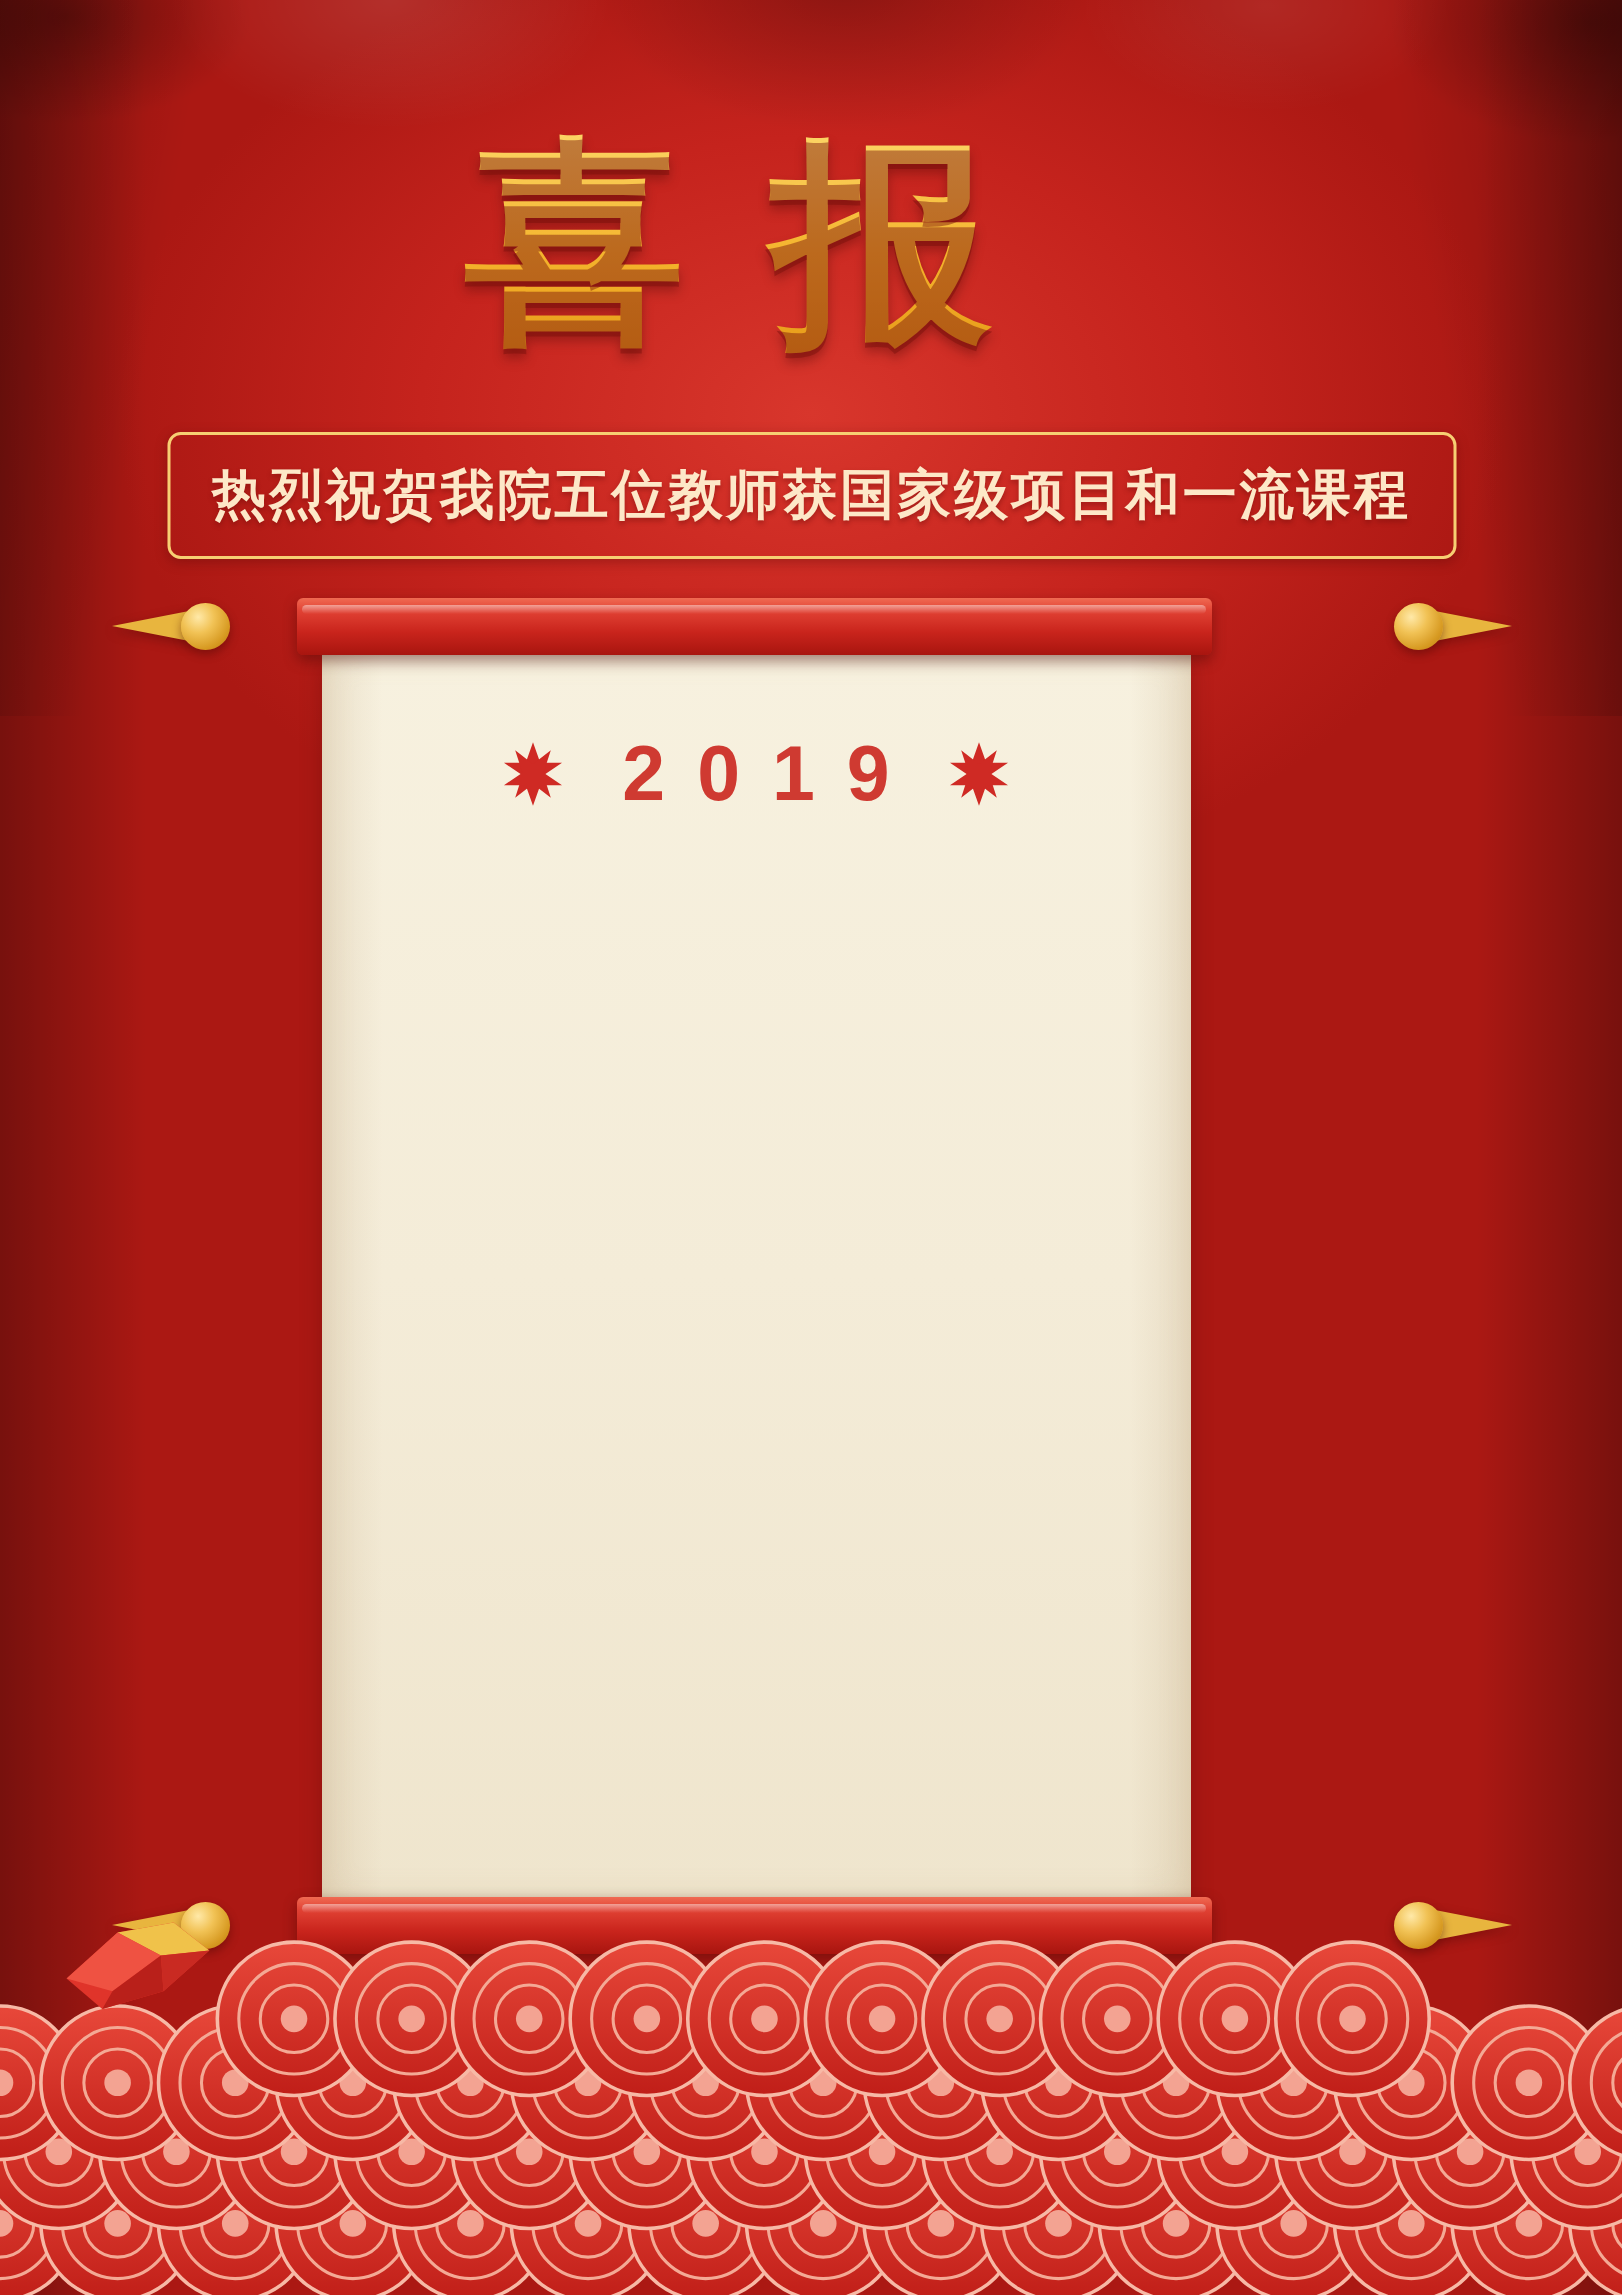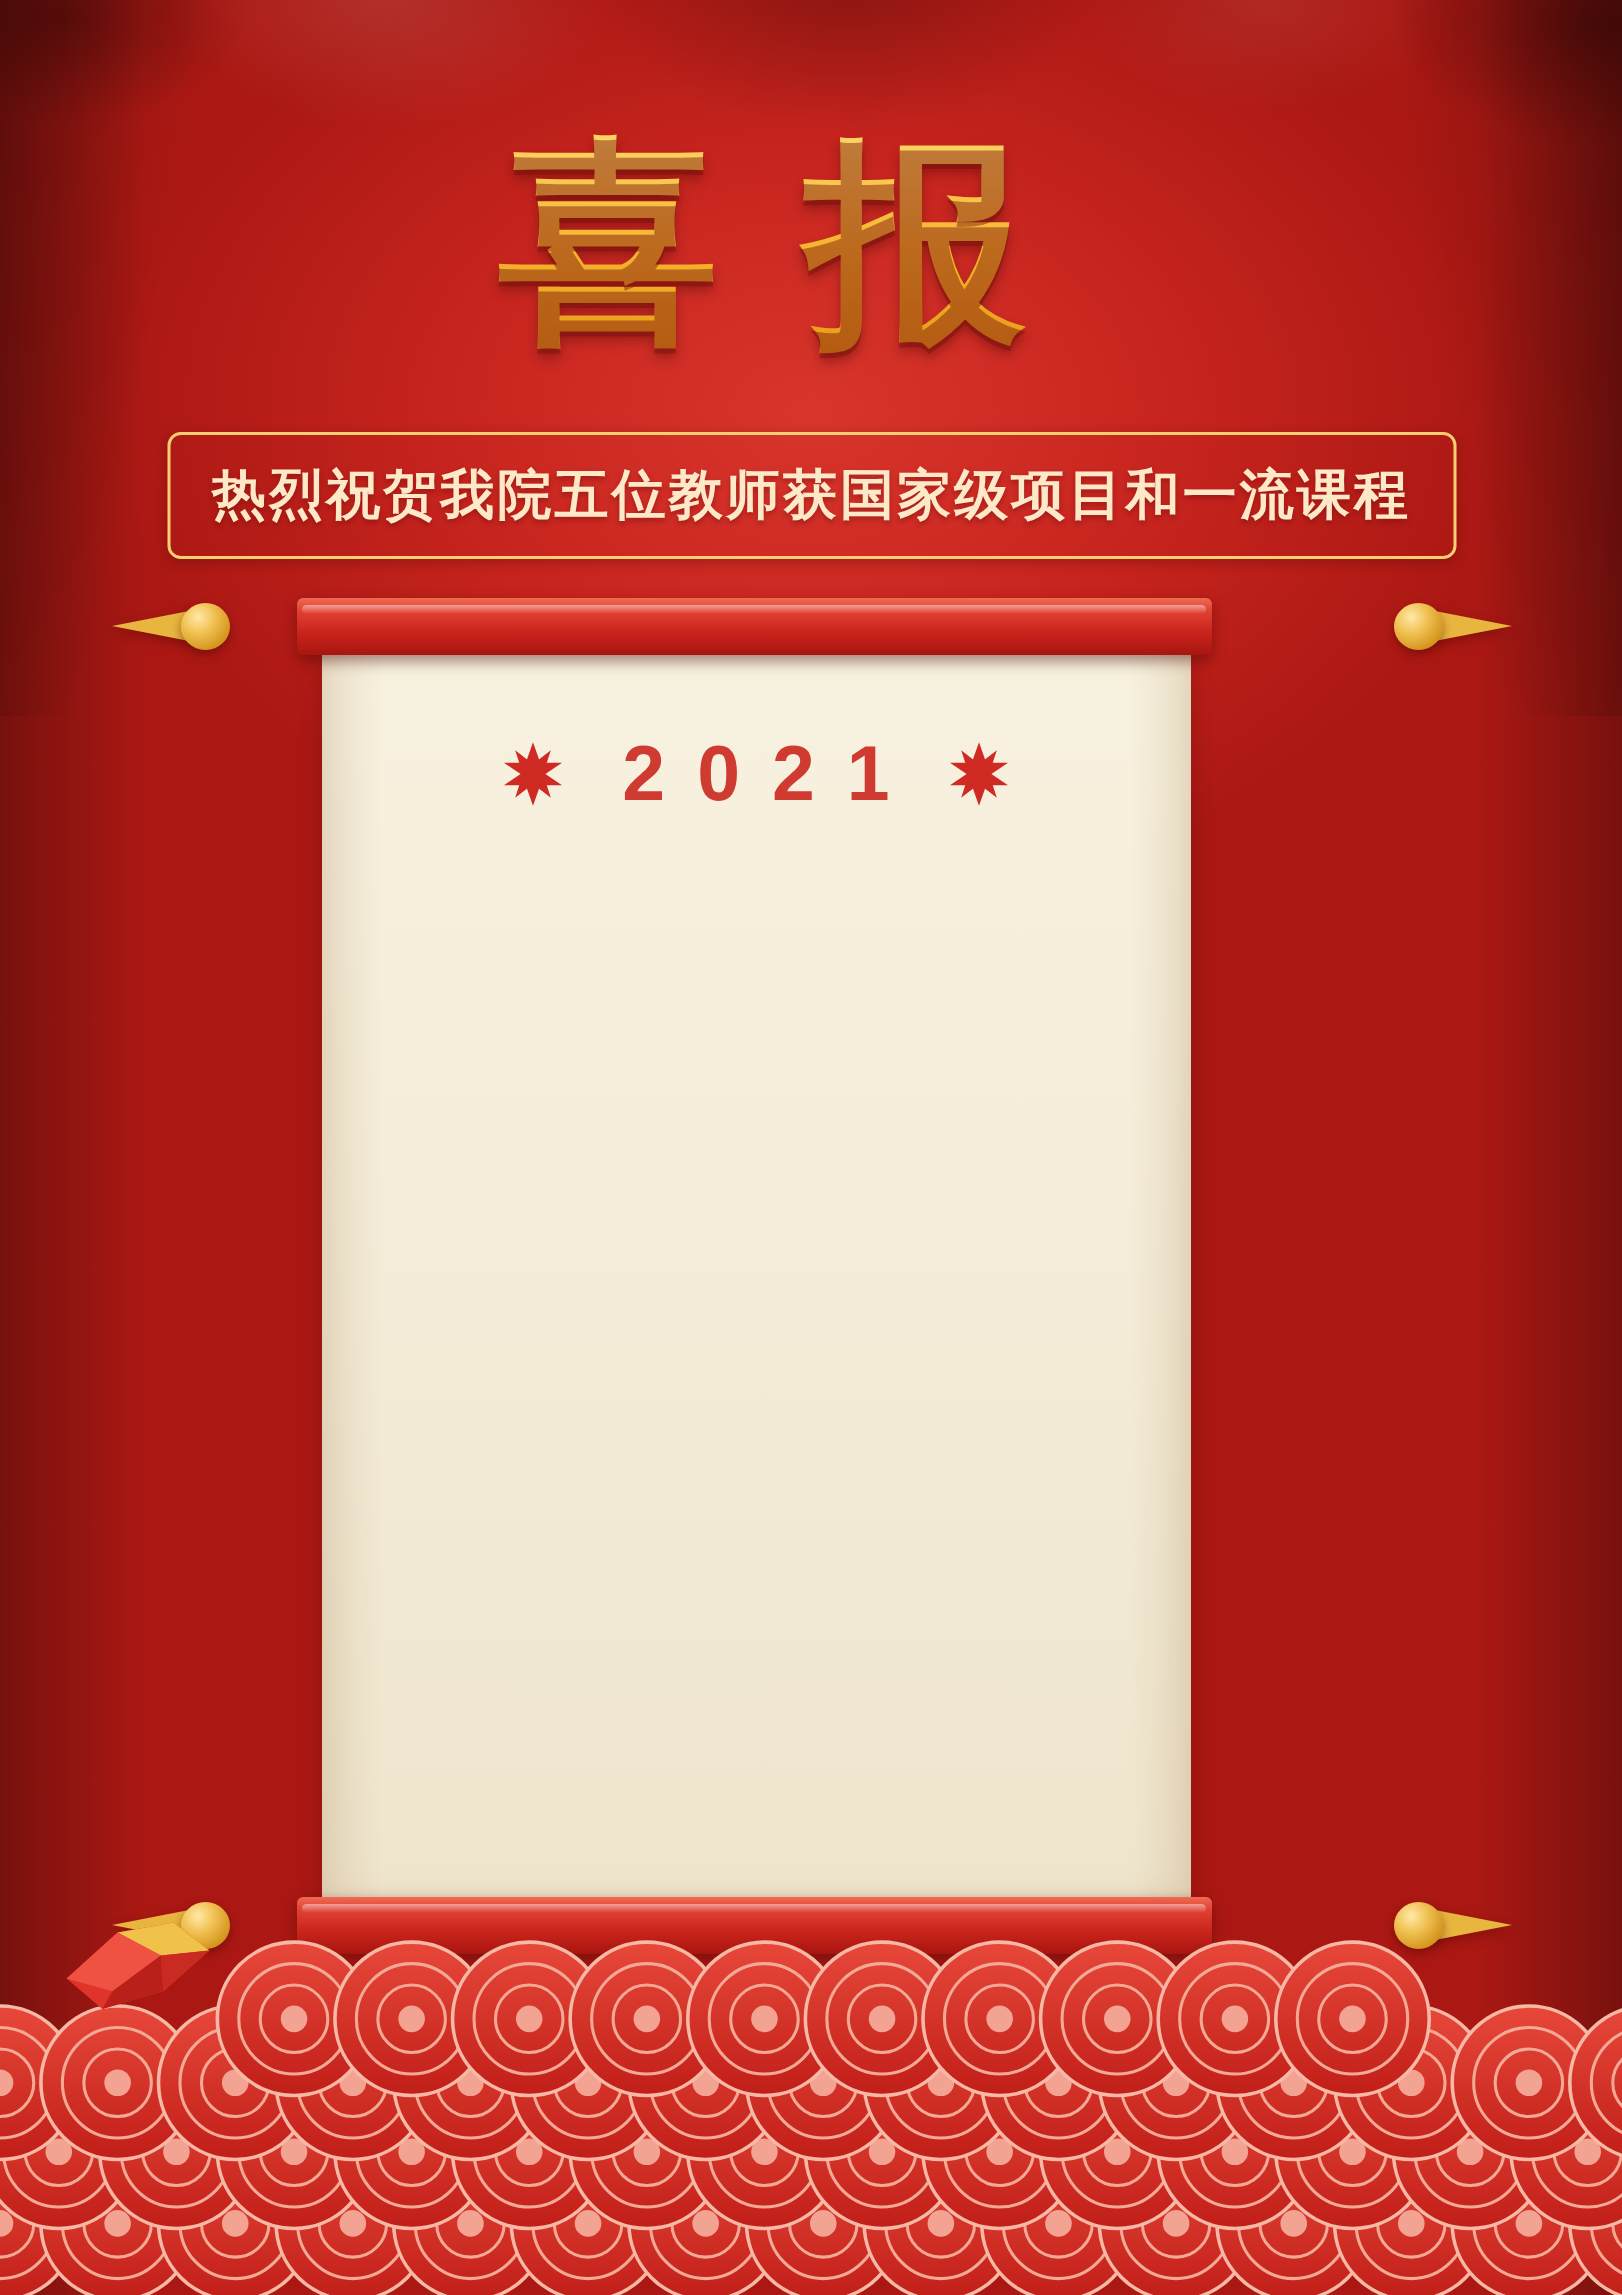--- a/index.html
+++ b/index.html
@@ -69,21 +69,20 @@
     letter-spacing: 87px;
     text-indent: 87px;
     line-height: 1.05;
     color: #f6bc3f;
     background: linear-gradient(180deg, #fcd667 0%, #f4b32c 55%, #e69a18 100%);
     -webkit-background-clip: text;
     background-clip: text;
     -webkit-text-fill-color: transparent;
     text-shadow: 0 5.1px 0 rgba(120,16,12,.45);
     filter: drop-shadow(0 7.2px 5.1px rgba(90,10,8,.45));
-    padding-left: 34px;
   }
 
   
   .subtitle-box {
     position: absolute;
     top: 432px;
     left: 50%;
     transform: translateX(-50%);
     width: 1283px;
     height: 121px;
@@ -277,21 +276,21 @@
 
     <div class="paper">
 
       <div class="year-row">
         <span>
           <svg class="star" viewBox="0 0 100 100" aria-hidden="true">
             <polygon fill="currentColor" points="50,2 61,33 94,33 66,52 77,86 50,65 23,86 34,52 6,33 39,33"></polygon>
             <polygon fill="currentColor" points="50,98 39,67 6,67 34,48 23,14 50,35 77,14 66,48 94,67 61,67"></polygon>
           </svg>
         </span>
-        <span class="year-text">2021</span>
+        <span class="year-text">2019</span>
         <span>
           <svg class="star" viewBox="0 0 100 100" aria-hidden="true">
             <polygon fill="currentColor" points="50,2 61,33 94,33 66,52 77,86 50,65 23,86 34,52 6,33 39,33"></polygon>
             <polygon fill="currentColor" points="50,98 39,67 6,67 34,48 23,14 50,35 77,14 66,48 94,67 61,67"></polygon>
           </svg>
         </span>
       </div>
 
     </div>
 

